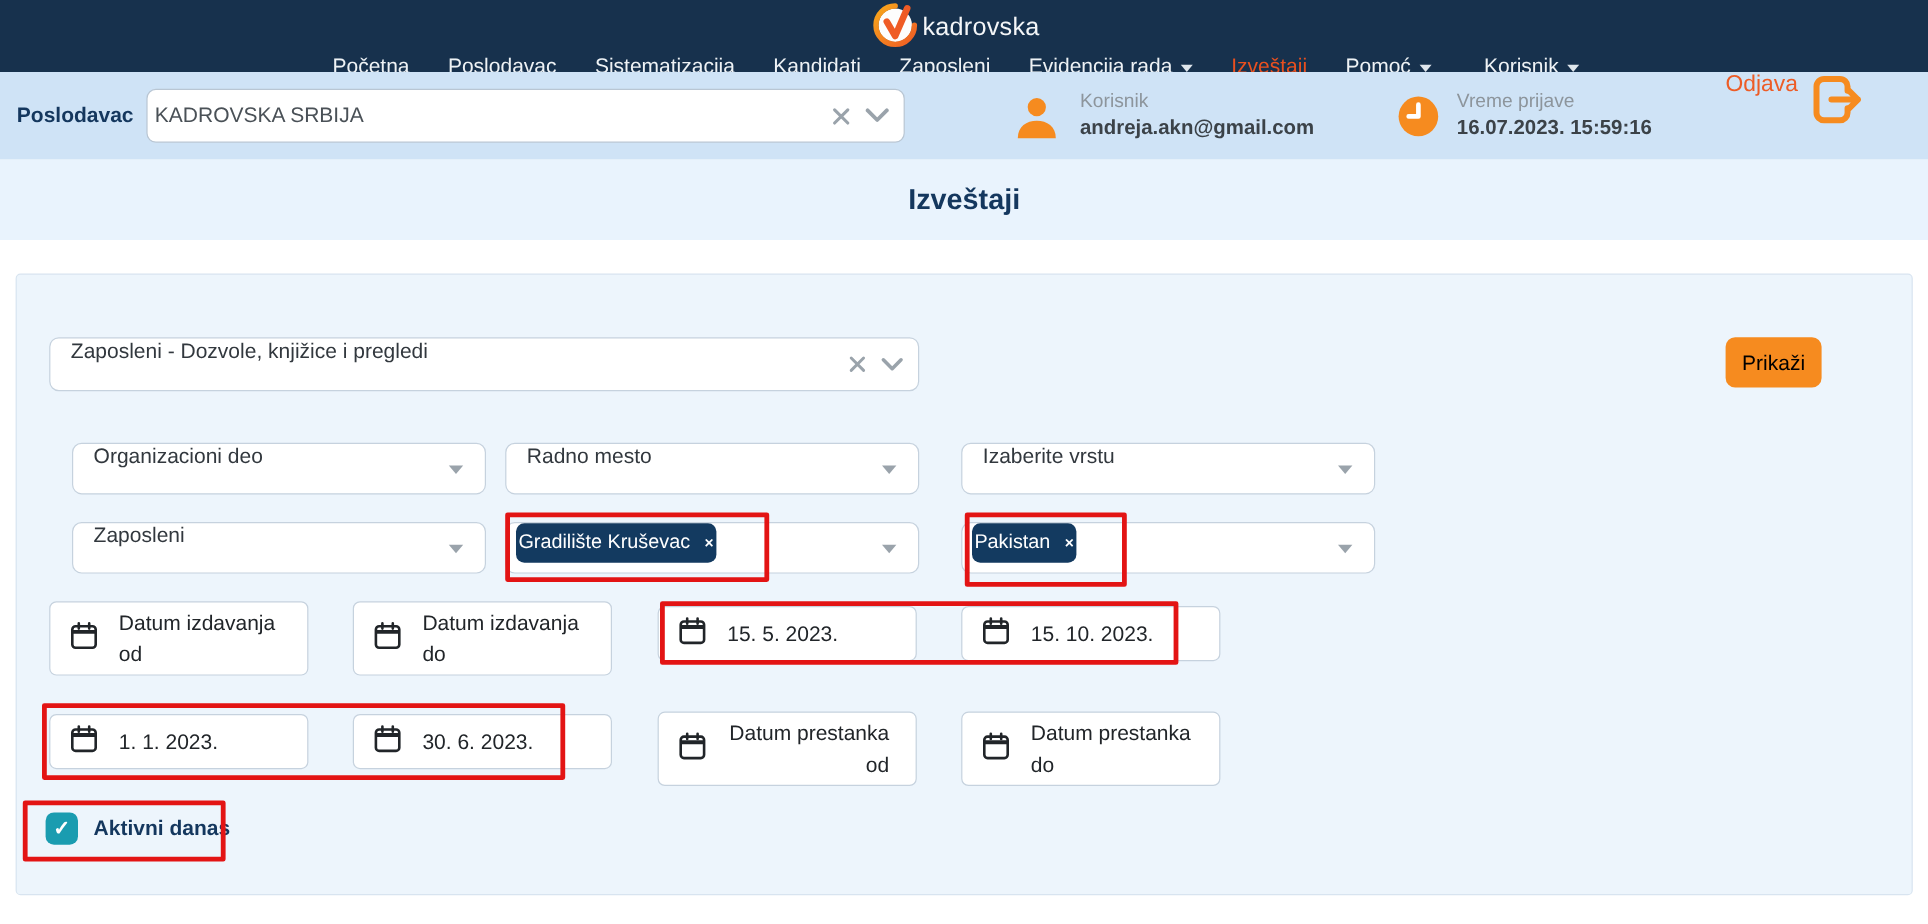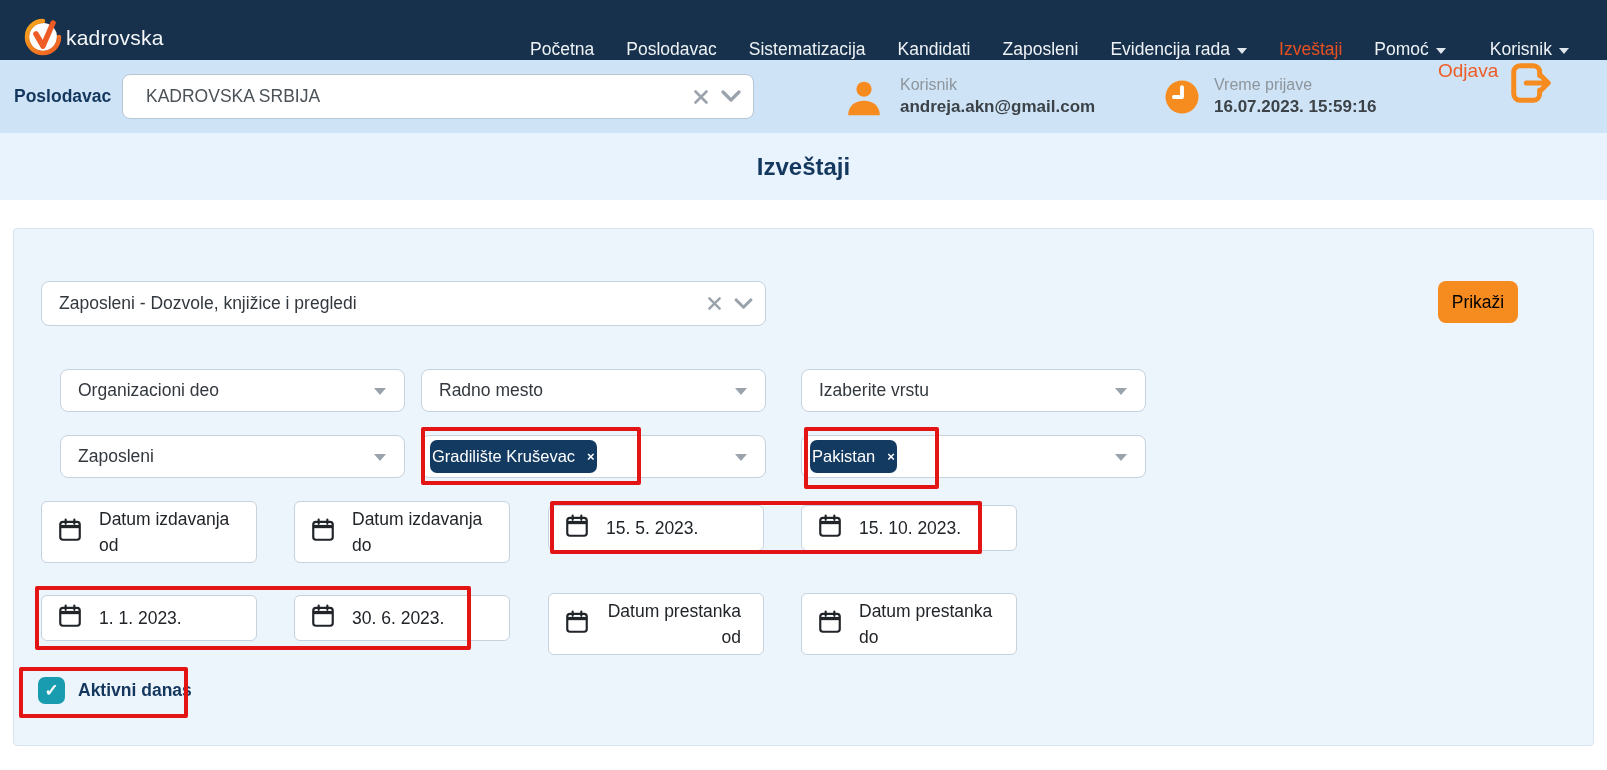--- a/index.html
+++ b/index.html
@@ -1,37 +1,37 @@
 <!DOCTYPE html>
 <html><head>
 <meta charset="utf-8">
 <style>
   * { margin:0; padding:0; box-sizing:border-box; }
   body { background:#fff; font-family:"Liberation Sans", sans-serif; }
   .screen { position:relative; width:1607px; height:770px; background:#fff; overflow:hidden; }
 
   
   .navbar { position:absolute; left:0; top:0; width:1607px; height:60px; background:#17314d;
-            display:flex; align-items:flex-end; padding:0 38px 0 24px; }
+            display:flex; align-items:center; padding:0 38px 0 24px;flex-direction:column; }
   .brand { display:flex; align-items:center; gap:2px; cursor:pointer; }
   .brand-text { color:#f4f6f8; font-size:21px; letter-spacing:.2px; }
   .nav-spacer { flex:1; }
   .nav-items { display:flex; align-items:center; gap:32px; }
   .nav-link { color:#eef2f5; font-size:17.5px; text-decoration:none; cursor:pointer; display:flex; align-items:center; gap:7px; white-space:nowrap; }
   .nav-link.active { color:#e9501f; }
   .nav-caret { width:0; height:0; border-left:5px solid transparent; border-right:5px solid transparent; border-top:6px solid #dfe6ec; margin-top:2px; }
   .nav-gap-korisnik { margin-left:12px; }
 
   
   .employer-bar { position:absolute; left:0; top:60px; width:1607px; height:73px; background:#cfe3f6; }
   .emp-label { position:absolute; left:14px; top:0; height:73px; display:flex; align-items:center;
                font-weight:bold; font-size:17.5px; color:#14375e; }
   .emp-select { position:absolute; left:122px; top:14px; width:632px; height:45px; background:#fff;
                 border:1px solid #b9c6d3; border-radius:8px; display:flex; align-items:center; cursor:pointer; }
-  .emp-select-text { padding-left:23px; font-size:17.5px; color:#4a5157; }
+  .emp-select-text { padding-left:6px; font-size:17.5px; color:#4a5157; }
   .sel-icons { position:absolute; right:12px; top:0; height:100%; display:flex; align-items:center; gap:12px; }
 
   .x-icon svg, .chev-icon svg { display:block; }
 
   .hgroup { position:absolute; top:10px; display:flex; flex-direction:column; justify-content:center; height:53px; }
   .cap { color:#8d959c; font-size:16px; line-height:1.35; }
   .val { color:#3b4248; font-size:17px; font-weight:bold; line-height:1.35; }
   .user-icon { position:absolute; left:845px; top:17px; }
   .user-texts { left:900px; }
   .clock-icon { position:absolute; left:1164px; top:19px; }
@@ -42,21 +42,21 @@
   
   .title-band { position:absolute; left:0; top:133px; width:1607px; height:67px; background:#e9f3fd;
                 display:flex; align-items:center; justify-content:center; }
   .page-title { font-size:24px; font-weight:bold; color:#14375e; }
 
   
   .panel { position:absolute; left:13px; top:228px; width:1581px; height:518px; background:#edf5fc;
            border:1px solid #d8e4f0; border-radius:4px; }
 
   .select-box { position:absolute; background:#fff; border:1px solid #c6d2de; border-radius:8px;
-                display:flex; align-items:center; cursor:pointer; }
+                display:flex; align-items:flex-start; cursor:pointer; }
   .select-box .txt { padding-left:17px; font-size:17.5px; color:#32383e; white-space:nowrap; }
   .caret-tri { position:absolute; right:18px; top:50%; margin-top:-3px; width:0; height:0;
                border-left:6px solid transparent; border-right:6px solid transparent; border-top:7px solid #9aa3ab; }
 
   .report-select { left:27px; top:52px; width:725px; height:45px; }
   .btn-prikazi { position:absolute; left:1424px; top:52px; width:80px; height:42px; background:#f68b1f;
                  border:none; border-radius:8px; color:#000000; font-size:17.5px; font-family:"Liberation Sans",sans-serif; cursor:pointer; }
 
   .r1 { top:140px; width:345px; height:43px; }
   .r2 { top:206px; width:345px; height:43px; }

